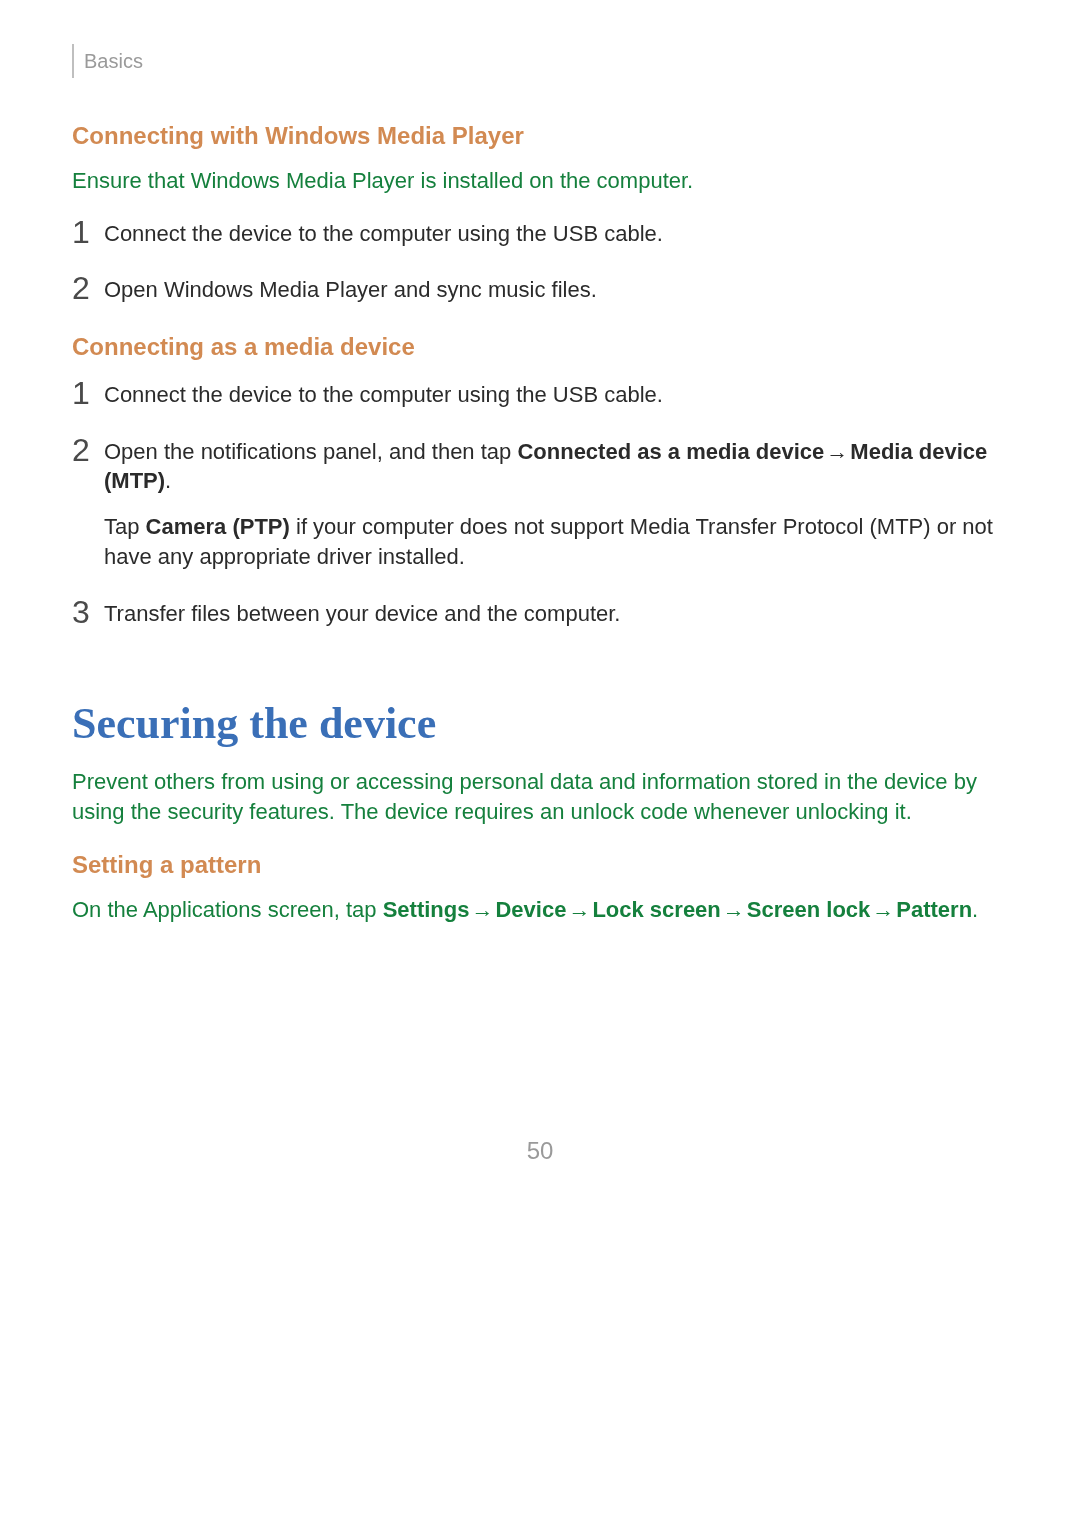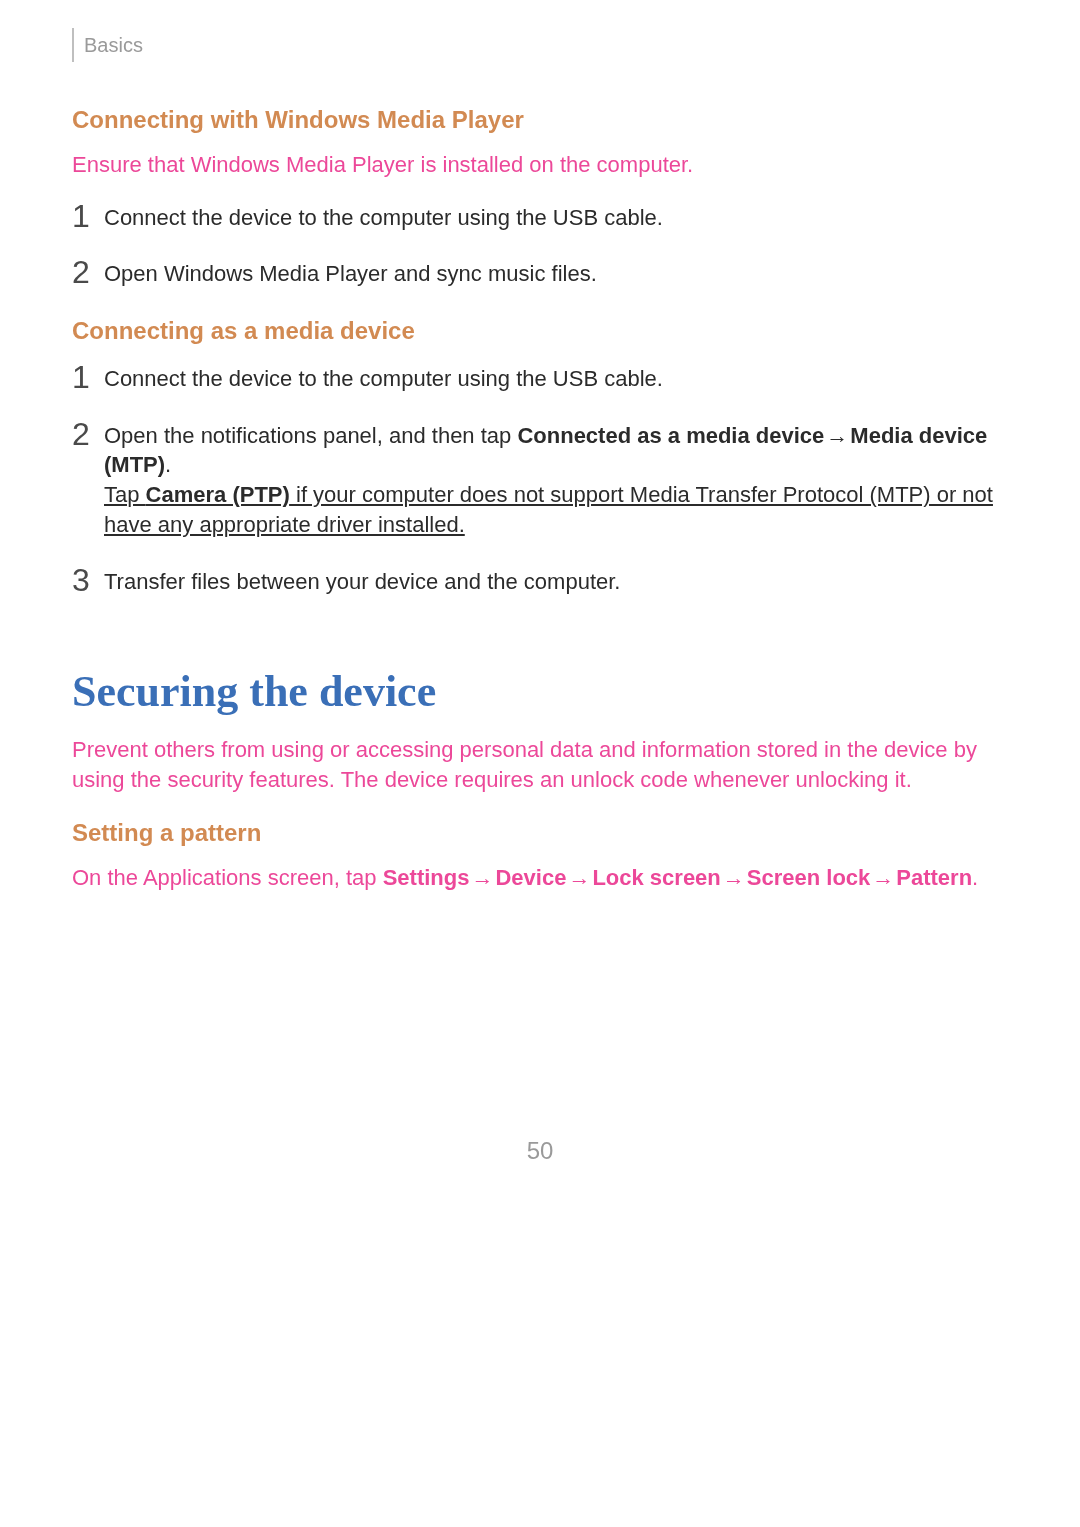--- a/index.html
+++ b/index.html
@@ -6,21 +6,21 @@
     margin: 0;
     padding: 0;
     background: #ffffff;
     font-family: "Segoe UI", "Myriad Pro", Arial, sans-serif;
     color: #2b2b2b;
   }
   .page {
     width: 1080px;
     height: 1193px;
     box-sizing: border-box;
-    padding: 28px 72px 0 72px;
+    padding: 44px 72px 0 72px;
     position: relative;
   }
   .header-row {
     display: flex;
     align-items: center;
     margin-bottom: 44px;
   }
   .header-rule {
     width: 2px;
     height: 34px;
@@ -42,21 +42,21 @@
     font-size: 44px;
     color: #3a6fb7;
     font-weight: 700;
     margin: 70px 0 18px 0;
     font-family: Liberation Serif, serif;
   }
   p.body {
     font-size: 22px;
     line-height: 1.35;
     margin: 0 0 20px 0;
-    color: #ec4899;
+    color: #15803d;
   }
   .steps {
     margin: 0 0 28px 0;
   }
   .step {
     display: flex;
     align-items: flex-start;
     margin-bottom: 24px;
   }
   .step-num {
@@ -69,21 +69,21 @@
     padding-top: 0px;
     font-family: "Segoe UI Light", "Segoe UI", Arial, sans-serif;
   }
   .step-body {
     font-size: 22px;
     line-height: 1.35;
     color: #2b2b2b;
     padding-top: 3px;
   }
   .step-body .sub {
-    text-decoration: underline;
+    margin-top: 16px;
   }
   .bold {
     font-weight: 700;
   }
   .arrow {
     padding: 0 2px;
   }
   .pagenum {
     position: absolute;
     bottom: 28px;

